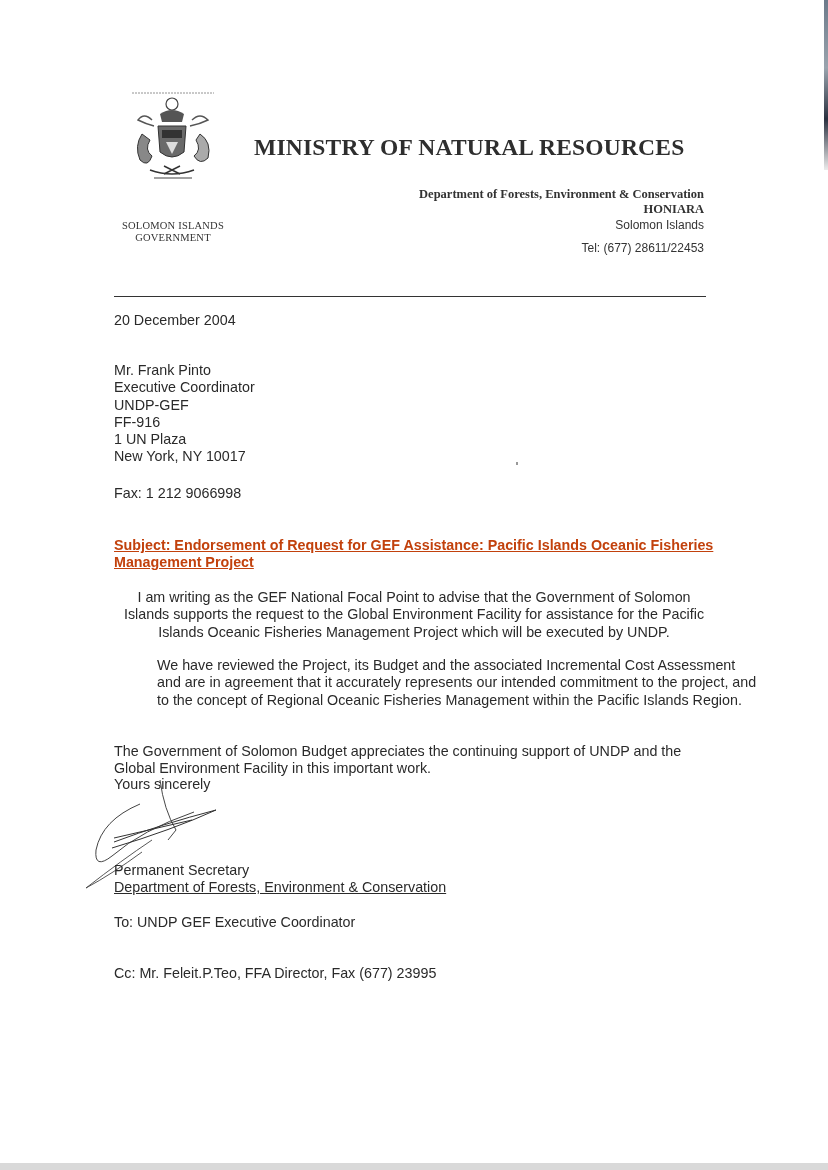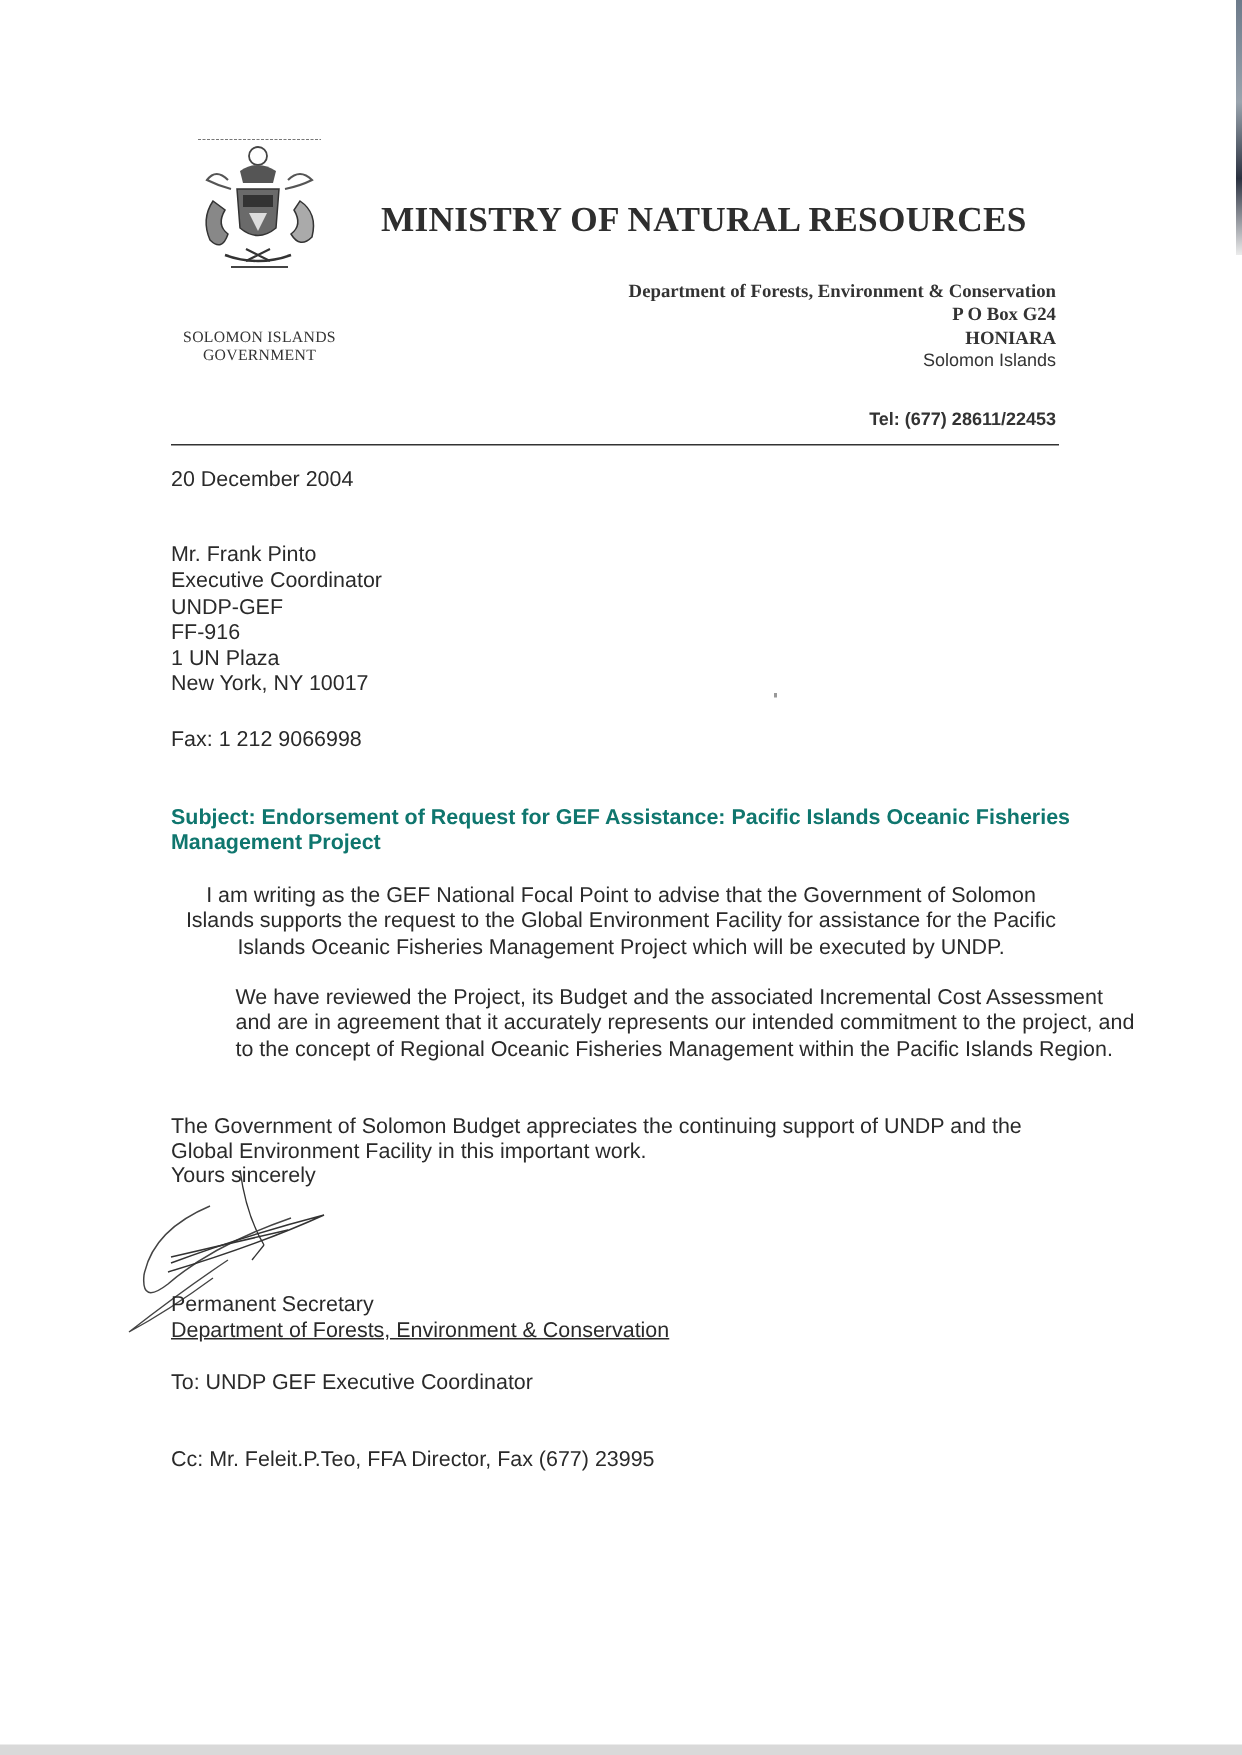--- a/index.html
+++ b/index.html
@@ -28,31 +28,31 @@
       position: absolute; left: 234px; top: 134px;
       font-family: "Liberation Serif", serif; font-weight: bold; font-size: 23.5px;
       color: #2e2e2e; letter-spacing: 0.2px; white-space: nowrap; margin-left: 20px;
     }
     .address {
       position: absolute; right: 124px; top: 187px; text-align: right;
       font-family: "Liberation Serif", serif; font-weight: bold; font-size: 12.5px;
       line-height: 15.3px; color: #333;
     }
     .address .plain { font-family: "Liberation Sans", sans-serif; font-weight: normal; font-size: 12px; }
-    .address .tel { margin-top: 24px; font-weight: bold; }
+    .address .tel { margin-top: 8px; }
     .rule {
       position: absolute; left: 114px; top: 296px; width: 592px; height: 0;
       border-top: 1.5px solid #333;
     }
     .txt { position: absolute; left: 114px; font-size: 14.3px; line-height: 17.3px; color: #2a2a2a; }
     .date { top: 312px; }
     .recipient { top: 362px; }
     .recipient div { white-space: nowrap; }
     .fax { top: 485px; }
-    .subject { top: 537px; font-weight: bold; width: 600px; color: #0f766e; }
+    .subject { top: 537px; font-weight: bold; width: 600px; color: #c2410c; text-decoration: underline; }
     .para { width: 600px; }
     .p1 { top: 589px; text-align: center; }
     .p2 { top: 657px; margin-left: 43px; }
     .p3 { top: 743px; }
     .closing { top: 776px; }
     .signer { top: 862px; }
     .signer .dept { text-decoration: underline; }
     .to { top: 914px; }
     .cc { top: 965px; }
     .signature { position: absolute; left: 82px; top: 780px; width: 150px; height: 120px; }
@@ -83,21 +83,20 @@
 
   <div class="govt">
     <div>SOLOMON ISLANDS</div>
     <div>GOVERNMENT</div>
   </div>
 
   <div class="ministry">MINISTRY OF NATURAL RESOURCES</div>
 
   <div class="address">
     <div>Department of Forests, Environment &amp; Conservation</div>
-    <div>P O Box G24</div>
     <div>HONIARA</div>
     <div class="plain">Solomon Islands</div>
     <div class="plain tel">Tel: (677) 28611/22453</div>
   </div>
 </div>
 
 <div class="rule"></div>
 
 <div class="txt date">20 December 2004</div>
 

